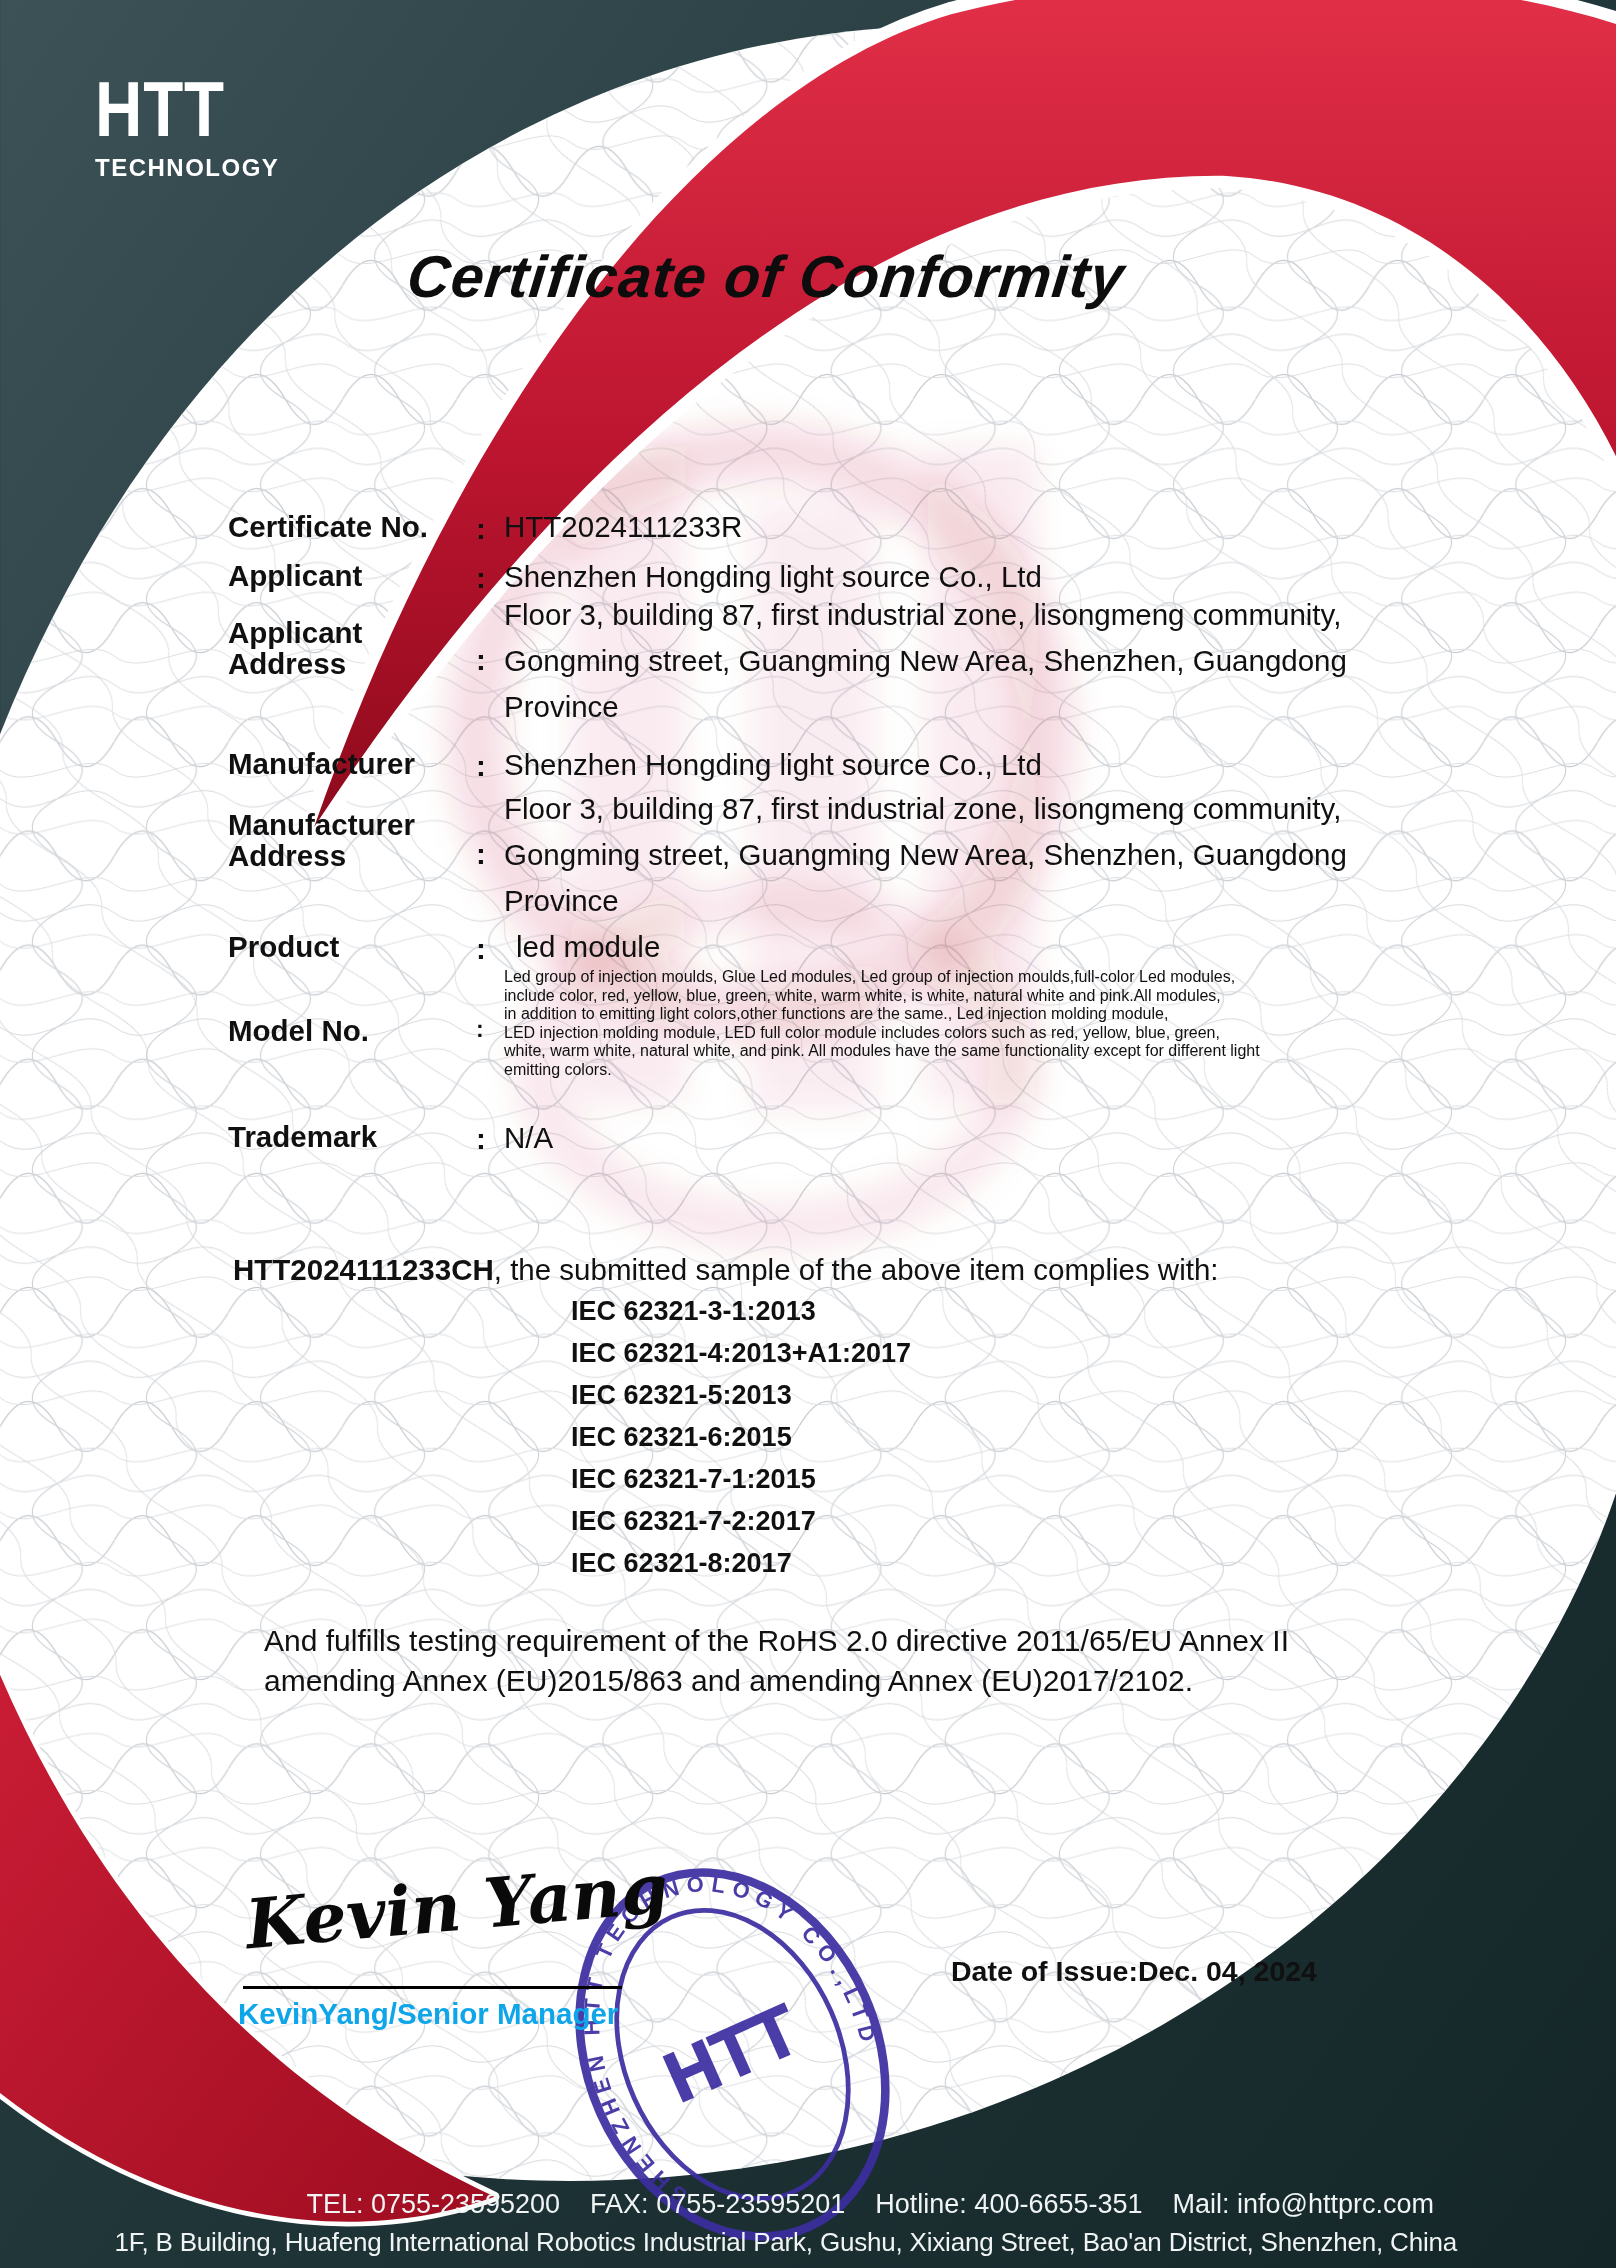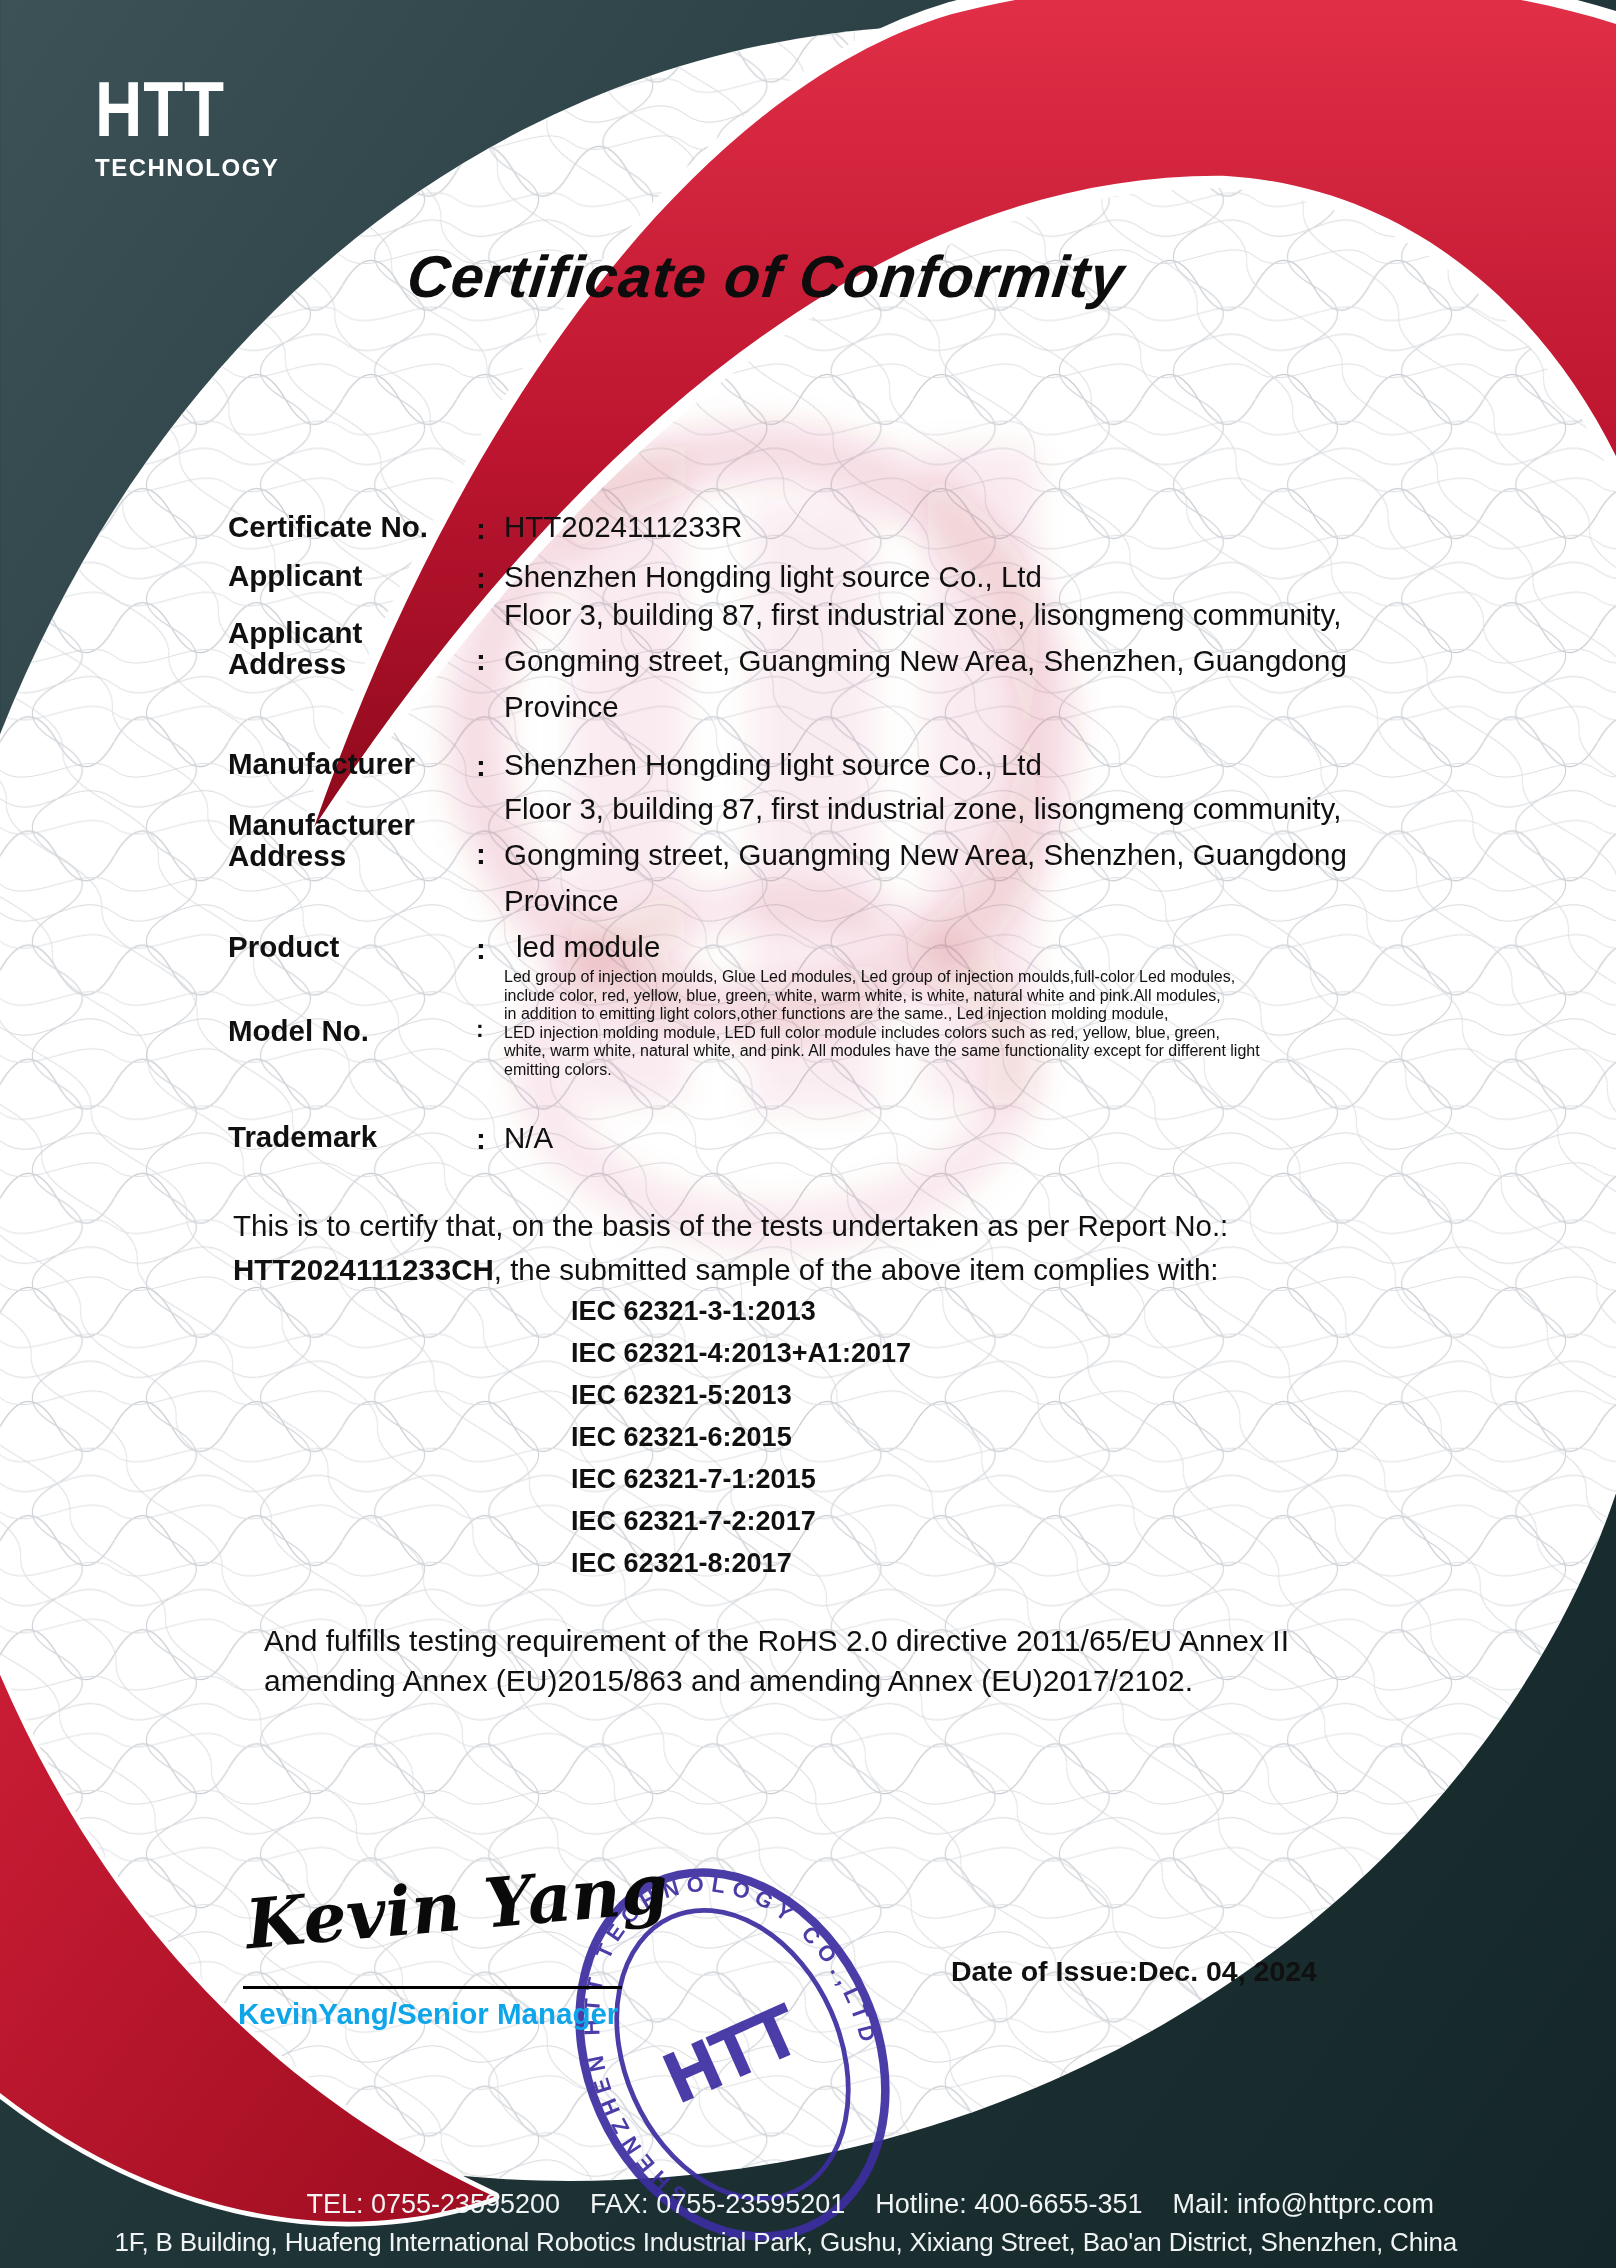--- a/index.html
+++ b/index.html
@@ -172,21 +172,21 @@
 in addition to emitting light colors,other functions are the same., Led injection molding module,
 LED injection molding module, LED full color module includes colors such as red, yellow, blue, green,
 white, warm white, natural white, and pink. All modules have the same functionality except for different light
 emitting colors.</div>
 
   <div class="flabel" style="top:1122px">Trademark</div>
   <div class="fcolon" style="top:1122px">:</div>
   <div class="fvalue" style="top:1115px">N/A</div>
 
   <div class="layer statement">
-    <span>This is to certify that, on the basis of the tests undertaken as per Report No.:</span><br>
+    <br>
     <b>HTT2024111233CH</b><span>, the submitted sample of the above item complies with:</span>
   </div>
 
   <div class="layer standards">
       <div class="std-item">IEC 62321-3-1:2013</div>
       <div class="std-item">IEC 62321-4:2013+A1:2017</div>
       <div class="std-item">IEC 62321-5:2013</div>
       <div class="std-item">IEC 62321-6:2015</div>
       <div class="std-item">IEC 62321-7-1:2015</div>
       <div class="std-item">IEC 62321-7-2:2017</div>

